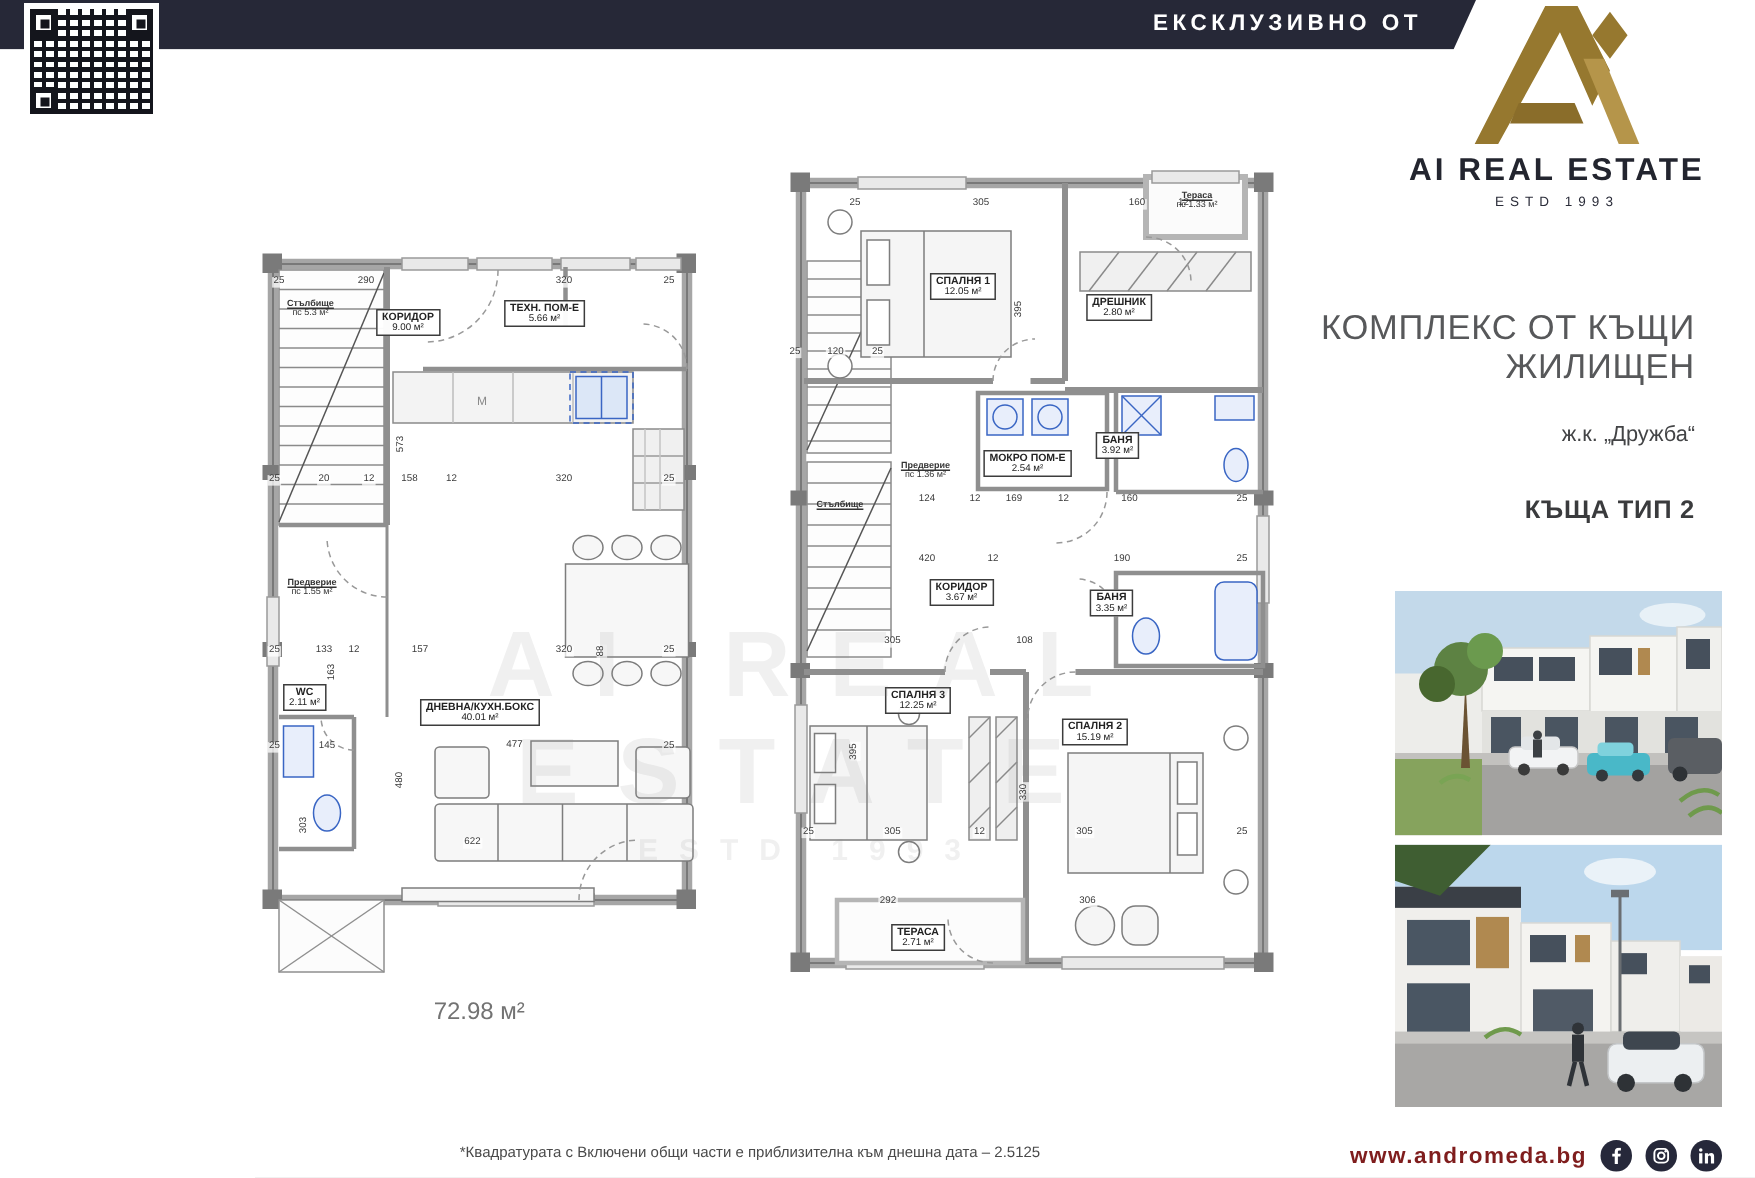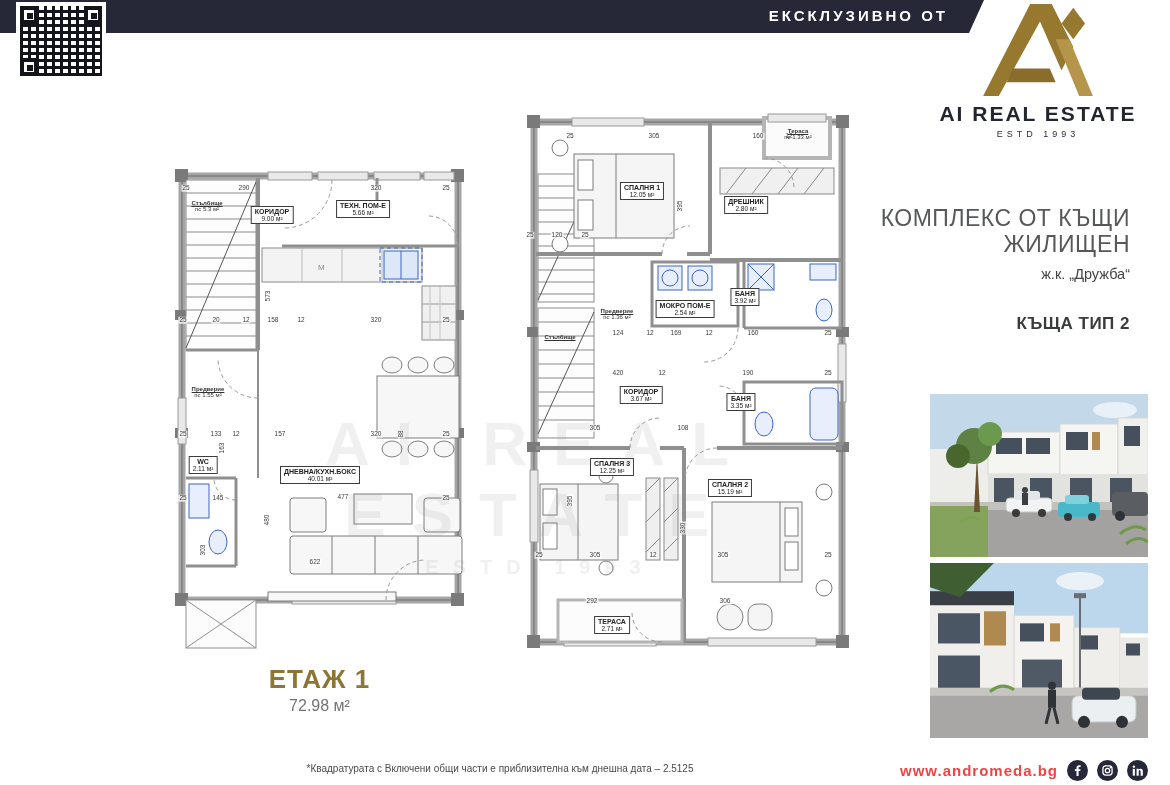--- a/index.html
+++ b/index.html
@@ -18,29 +18,29 @@
 .finder i{position:absolute;left:3px;top:3px;width:6px;height:6px;background:#14151c;}
 .f1{left:0;top:0}.f2{right:0;top:0}.f3{left:0;bottom:0}
 
 .logo{position:absolute;left:918px;top:0;width:240px;text-align:center;z-index:3;}
 .logo svg{display:block;margin:0 auto;}
 .logo .lname{font-size:21px;font-weight:bold;letter-spacing:2px;color:#23252f;margin-top:4px;}
 .logo .estd{font-size:9px;letter-spacing:4px;color:#2b2d3a;margin-top:3px;}
 
 .side{position:absolute;right:40px;top:205px;width:330px;text-align:right;z-index:2;}
 .side .t{font-size:23px;color:#57585a;line-height:1.15;letter-spacing:.5px;}
-.side .loc{margin-top:8px;font-size:14.5px;color:#434446;font-weight:500;}
+.side .loc{margin-top:24px;font-size:14.5px;color:#434446;font-weight:500;}
 .side .ht{margin-top:32px;font-size:17px;font-weight:bold;color:#3a3b3d;letter-spacing:.5px;}
 
 .photo{position:absolute;left:930px;width:218px;overflow:hidden;z-index:2;}
 .ph1{top:394px;height:163px;}.ph2{top:563px;height:175px;}
 .photo svg{display:block;width:100%;height:100%;}
 
 .webrow{position:absolute;right:22px;top:760px;display:flex;align-items:center;gap:9px;z-index:2;}
-.weblink{font-size:15px;font-weight:bold;color:#ef4444;letter-spacing:1px;}
+.weblink{font-size:15px;font-weight:bold;color:#7f1d1d;letter-spacing:1px;}
 .sic{width:21px;height:21px;border-radius:50%;background:#26283a;color:#fff;display:flex;align-items:center;justify-content:center;}
 .sic svg{display:block;}
 
 .disc{position:absolute;left:150px;top:763px;width:700px;text-align:center;font-size:10px;color:#4a4a4a;z-index:2;}
 
 .cap{position:absolute;text-align:center;z-index:2;}
 .cap .cl{font-size:26px;font-weight:bold;color:#8d7633;letter-spacing:1px;}
 .cap .ca{font-size:16px;color:#737373;margin-top:2px;}
 .cap1{left:172px;top:664px;width:295px;}
 .cap2{left:510px;top:664px;width:272px;}
@@ -562,21 +562,20 @@
     <span class="dim" style="left:141px;top:443px">12</span>
     <span class="dim" style="left:211px;top:443px">305</span>
     <span class="dim" style="left:316px;top:443px">25</span>
     <span class="dim" style="left:80px;top:489px">292</span>
     <span class="dim" style="left:213px;top:489px">306</span>
     <span class="dim v" style="left:58px;top:389px">395</span>
     <span class="dim v" style="left:171px;top:416px">330</span>
   </div>
 
   <div class="cap cap1">
-    <div class="cl">ЕТАЖ 1</div>
     <div class="ca">72.98 м²</div>
   </div>
 
   <div class="wm">
     <div class="w1">AI REAL ESTATE</div>
     <div class="w2">ESTD 1993</div>
   </div>
 
 </div>
 

